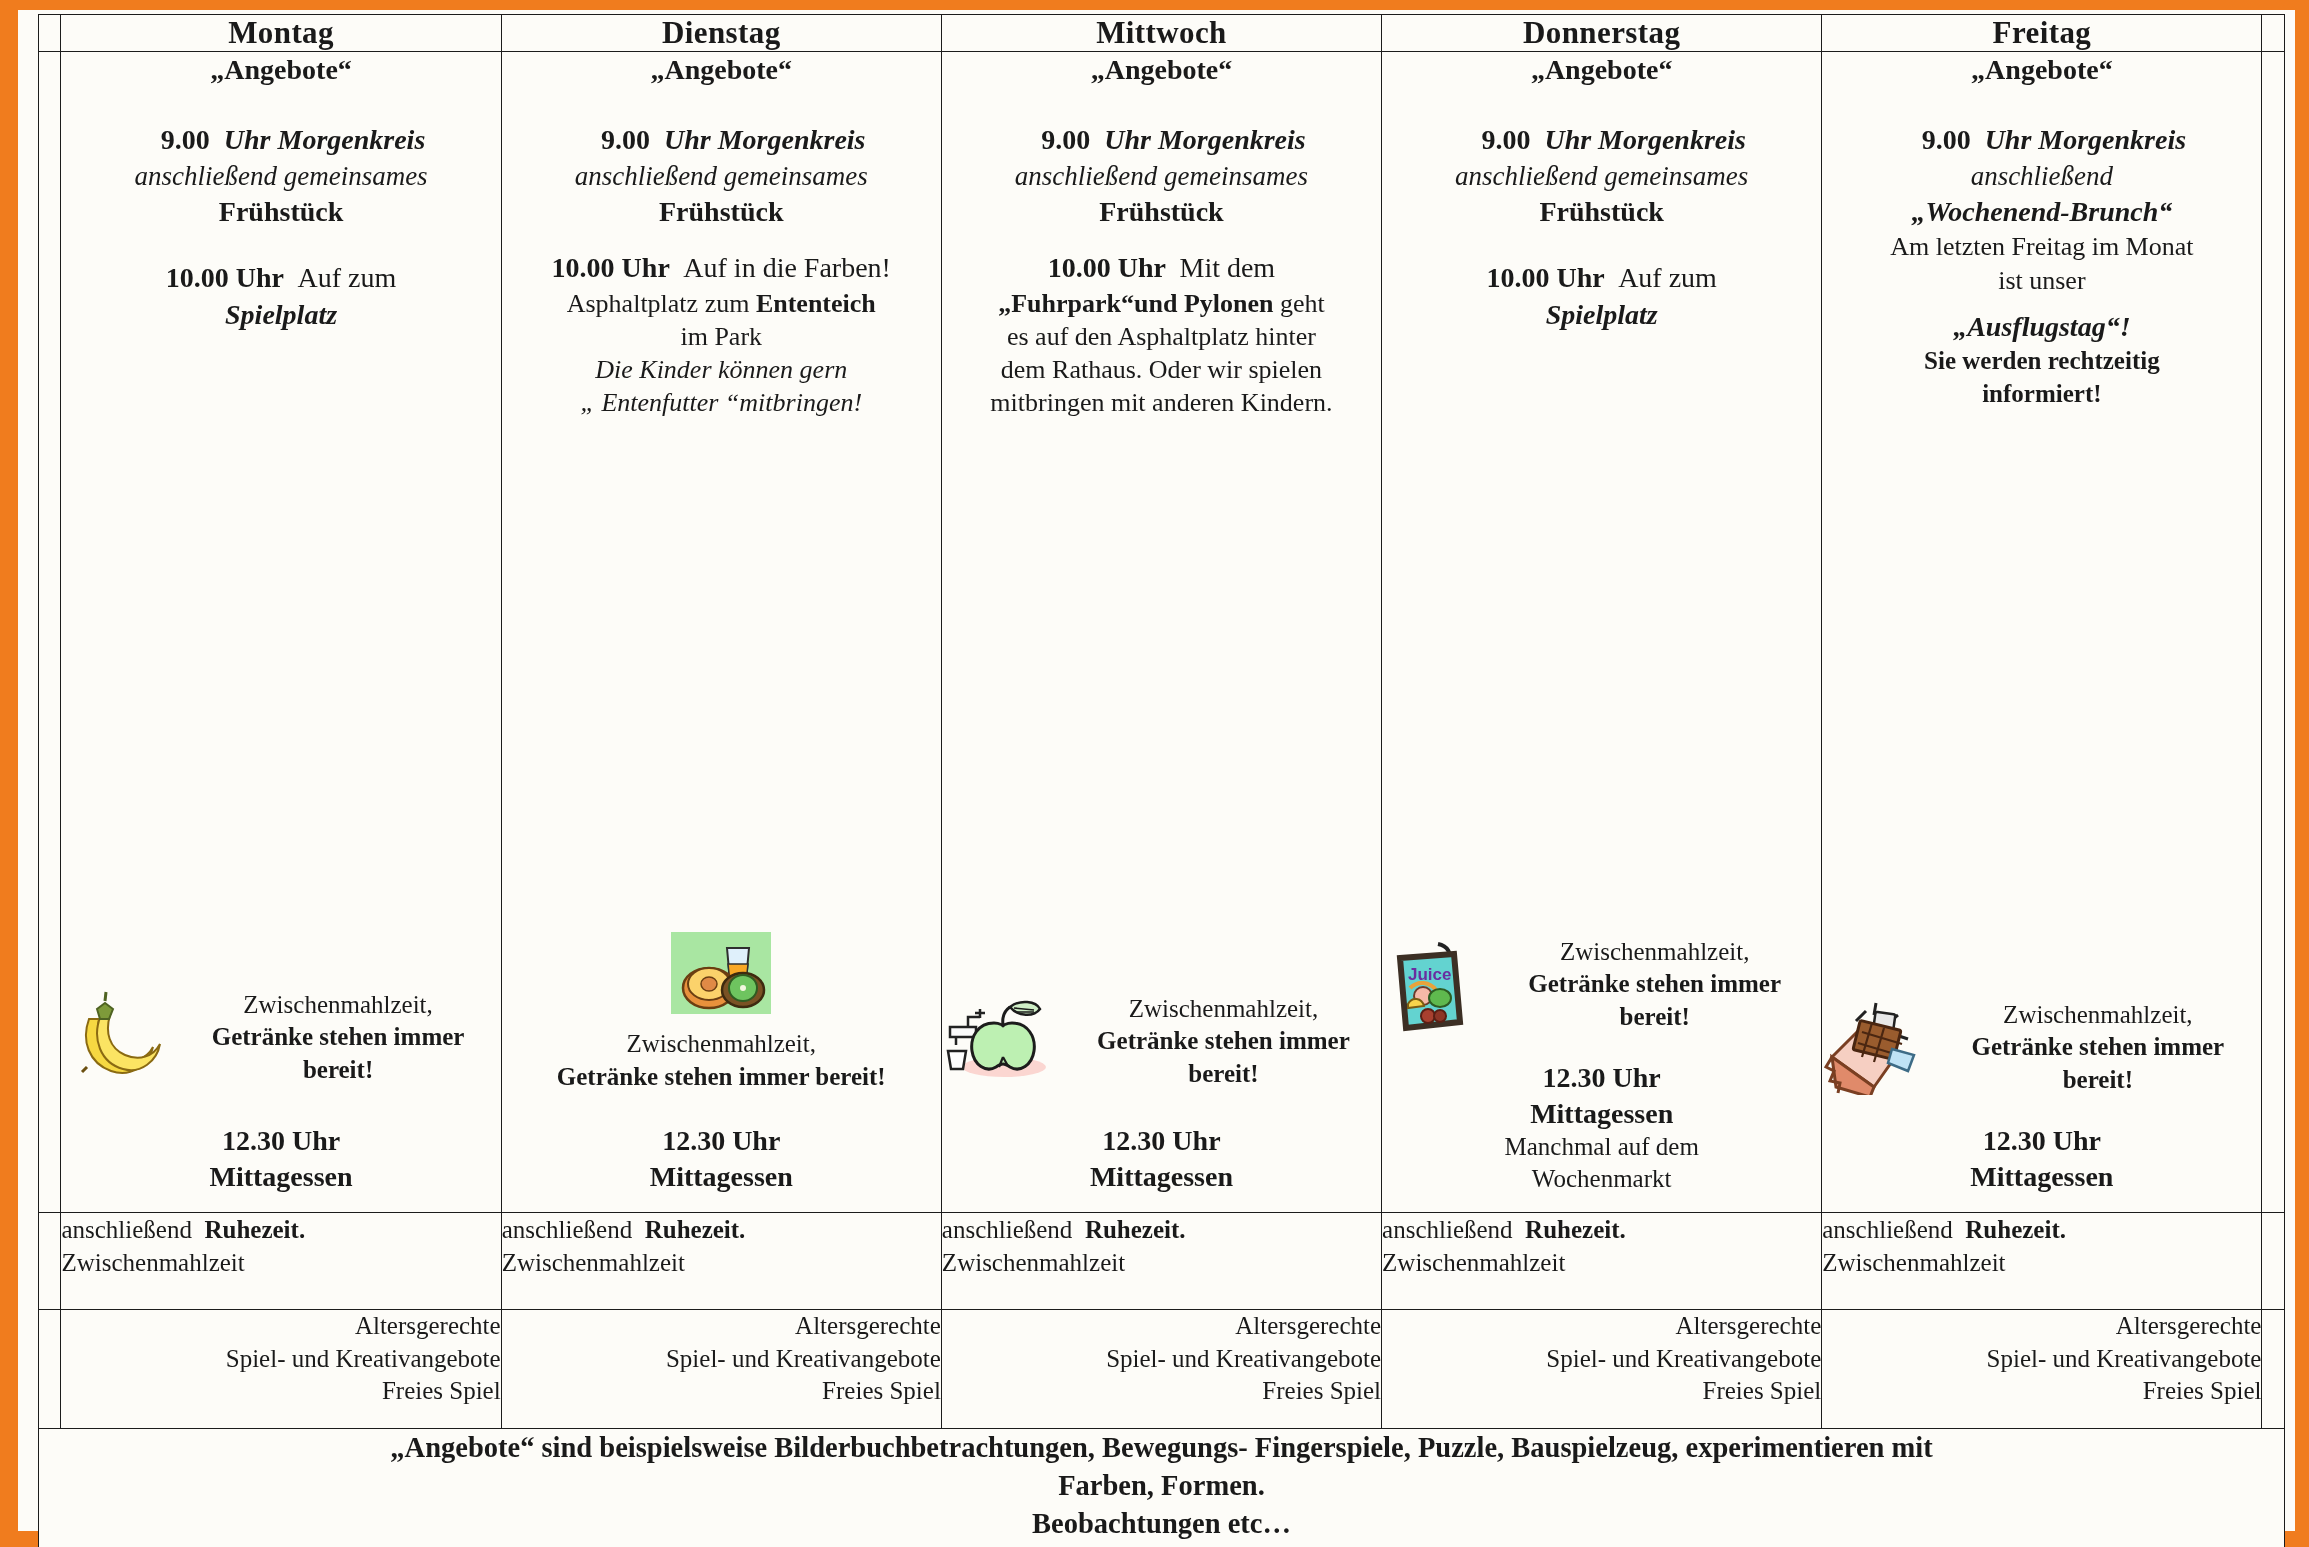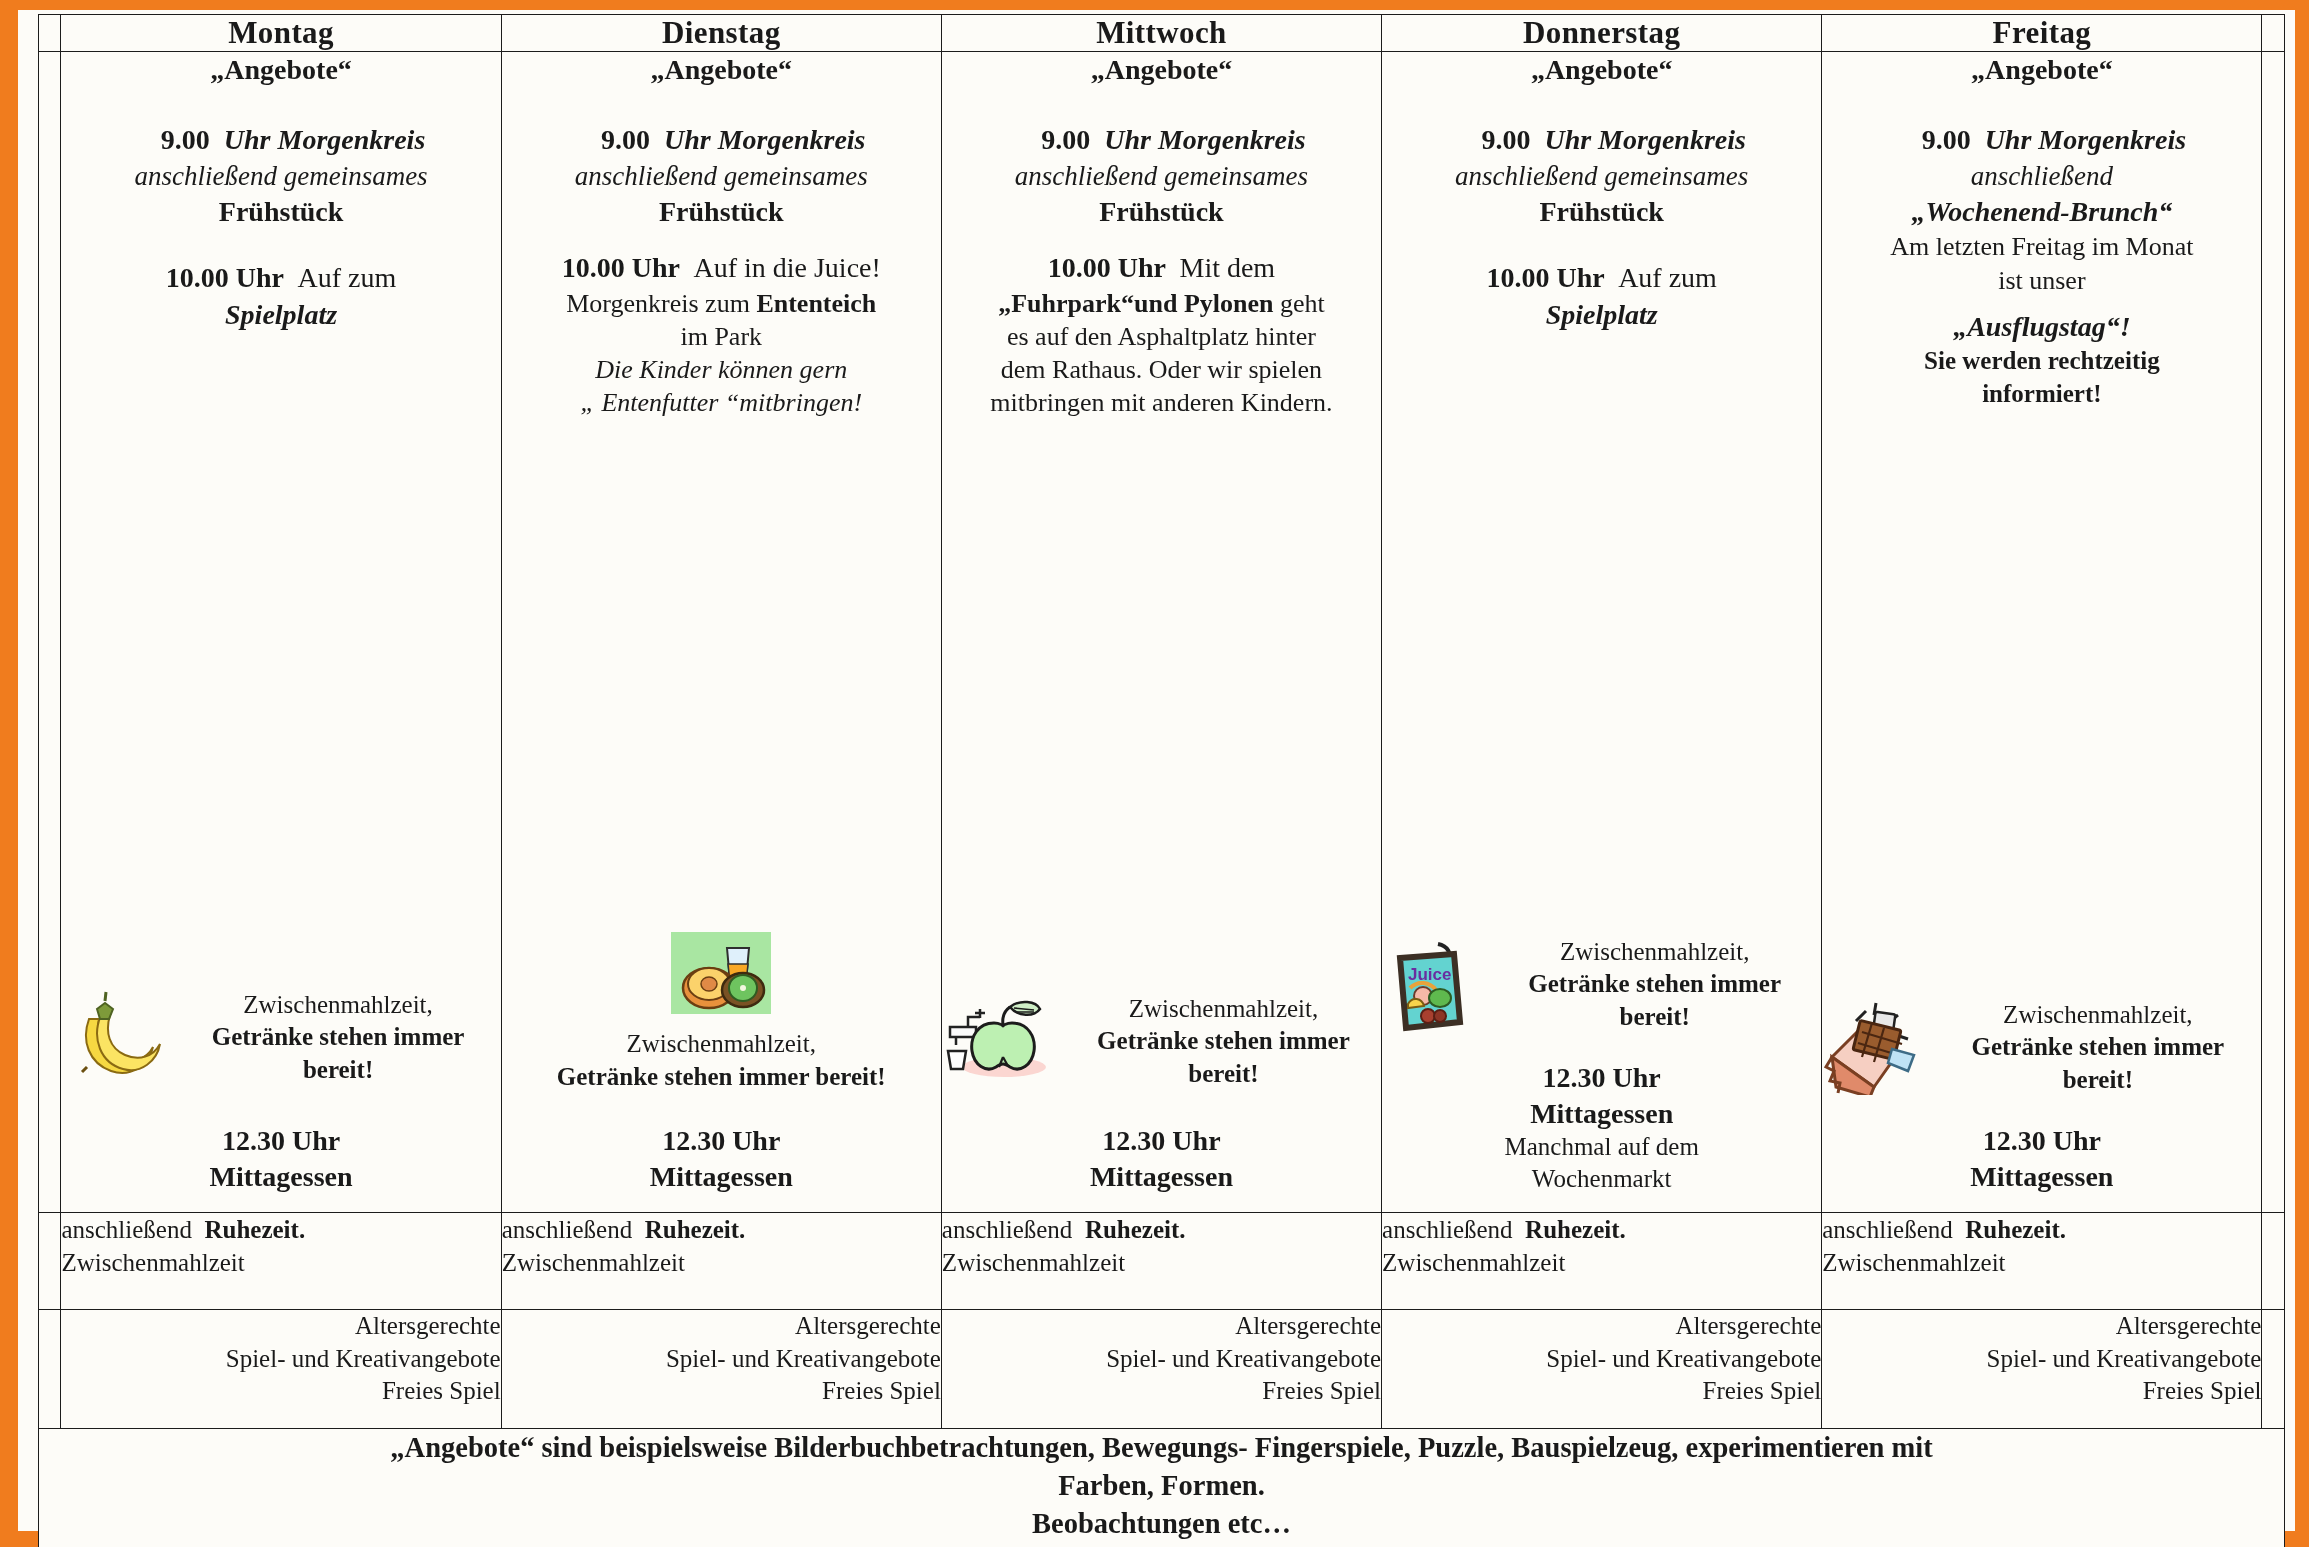--- a/index.html
+++ b/index.html
@@ -234,24 +234,24 @@
               <div class="offers">„Angebote“</div>
               <div class="morning">
                 <span class="t">9.00</span>
                 <span>&nbsp;</span><span class="u">Uhr Morgenkreis</span>
               </div>
               <div class="anschl">anschließend gemeinsames</div>
               <div class="fruh">Frühstück</div>
               <div class="gap-md"></div>
               <div class="ten">
                 <span>10.00 Uhr</span>
-                <span>&nbsp;</span><span class="rest-txt">Auf in die Juice!</span>
+                <span>&nbsp;</span><span class="rest-txt">Auf in die Farben!</span>
               </div>
               <div class="para">
-                <span class="line"><span>Morgenkreis  zum </span><span class="b">Ententeich</span></span>
+                <span class="line"><span>Asphaltplatz  zum </span><span class="b">Ententeich</span></span>
                 <span class="line">im Park</span>
                 <span class="line i">Die Kinder können gern</span>
                 <span class="line i">„ Entenfutter “mitbringen!</span>
               </div>
             </div>
 
             <div class="mid-spacer"></div>
 
             <div class="bottom-part">
               <div class="snackzone">

